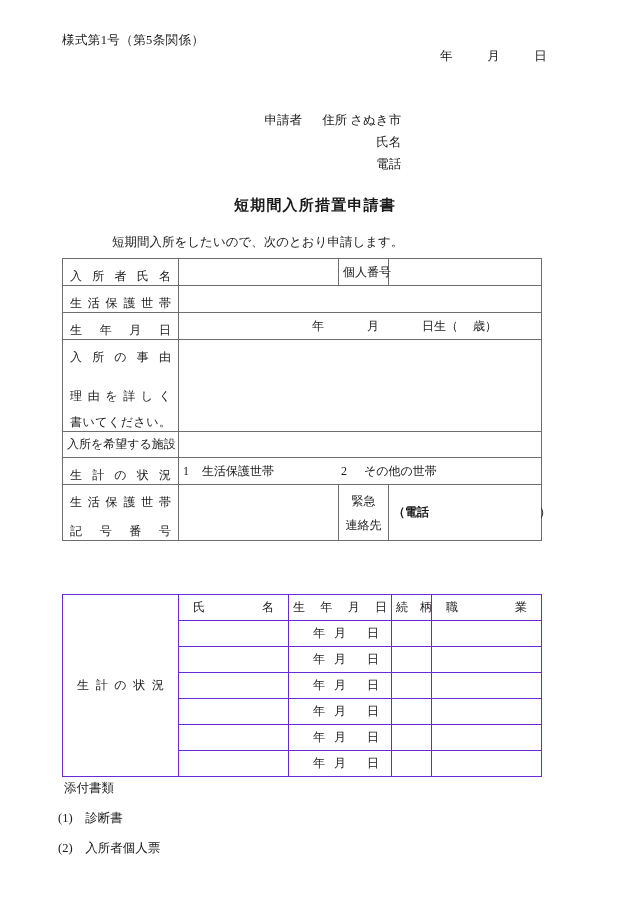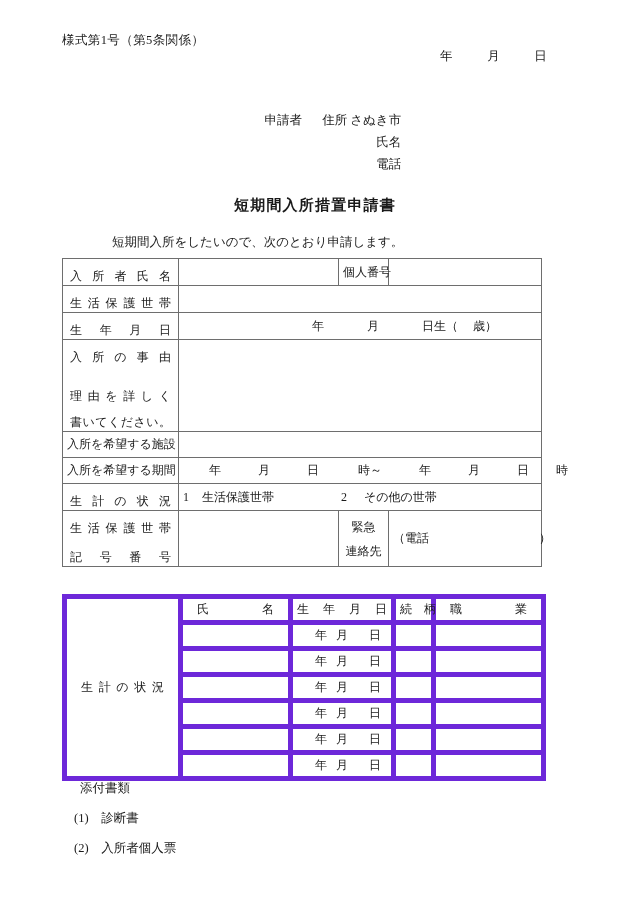--- a/index.html
+++ b/index.html
@@ -176,38 +176,38 @@
     text-align: center;
     white-space: nowrap;
     line-height: 24px;
   }
   td.emerg-val {
     vertical-align: bottom;
     padding-bottom: 4px;
     padding-left: 14px;
     white-space: nowrap;
   }
-  td.emerg-val .tel-open { display: inline-block; }
+  td.emerg-val .tel-open { display: inline-block; font-weight: bold; }
   td.emerg-val .tel-gap { display: inline-block; width: 104px; }
 
   
   .hh-wrap {
     position: absolute;
     left: 62px;
     top: 594px;
     width: 479px;
   }
   table.hh {
     border-collapse: collapse;
     table-layout: fixed;
     width: 479px;
     font-size: 12px;
   }
   table.hh td {
-    border: 5px solid #6d28d9;
+    border: 1px solid #6d28d9;
     height: 26px;
     padding: 0;
     text-align: center;
     vertical-align: middle;
     white-space: nowrap;
   }
   td.hh-side {
     width: 116px;
     vertical-align: middle;
   }
@@ -228,21 +228,21 @@
   .hdr-sp-narrow {
     display: block;
     text-align: justify;
     text-align-last: justify;
     padding: 0 4px;
   }
 
   
   .attach {
     position: absolute;
-    left: 74px;
+    left: 58px;
     top: 780px;
     font-size: 12.5px;
   }
   .attach .head { margin-left: 6px; }
   .attach .item { margin-top: 13px; }
   .attach .item .no { display: inline-block; width: 24px; }
 </style>
 </head>
 <body>
 
@@ -329,37 +329,20 @@
         <td colspan="4" class="cellpad"></td>
       </tr>
 
       <tr>
         <td class="lbl">
           <span class="nospread">入所を希望する施設</span>
         </td>
         <td colspan="4" class="cellpad"></td>
       </tr>
 
-      <tr>
-        <td class="lbl">
-          <span class="nospread">入所を希望する期間</span>
-        </td>
-        <td colspan="4">
-          <div class="period">
-            <span class="p1">年</span>
-            <span class="p2">月</span>
-            <span class="p3">日</span>
-            <span class="p4">時～</span>
-            <span class="p5">年</span>
-            <span class="p6">月</span>
-            <span class="p7">日</span>
-            <span>時</span>
-          </div>
-        </td>
-      </tr>
 
       <tr>
         <td class="lbl">
           <span class="spread">生計の状況</span>
         </td>
         <td colspan="4">
           <div class="livelihood">
             <span class="num">1</span>
             <span class="opt1">生活保護世帯</span>
             <span class="num2">2</span>

